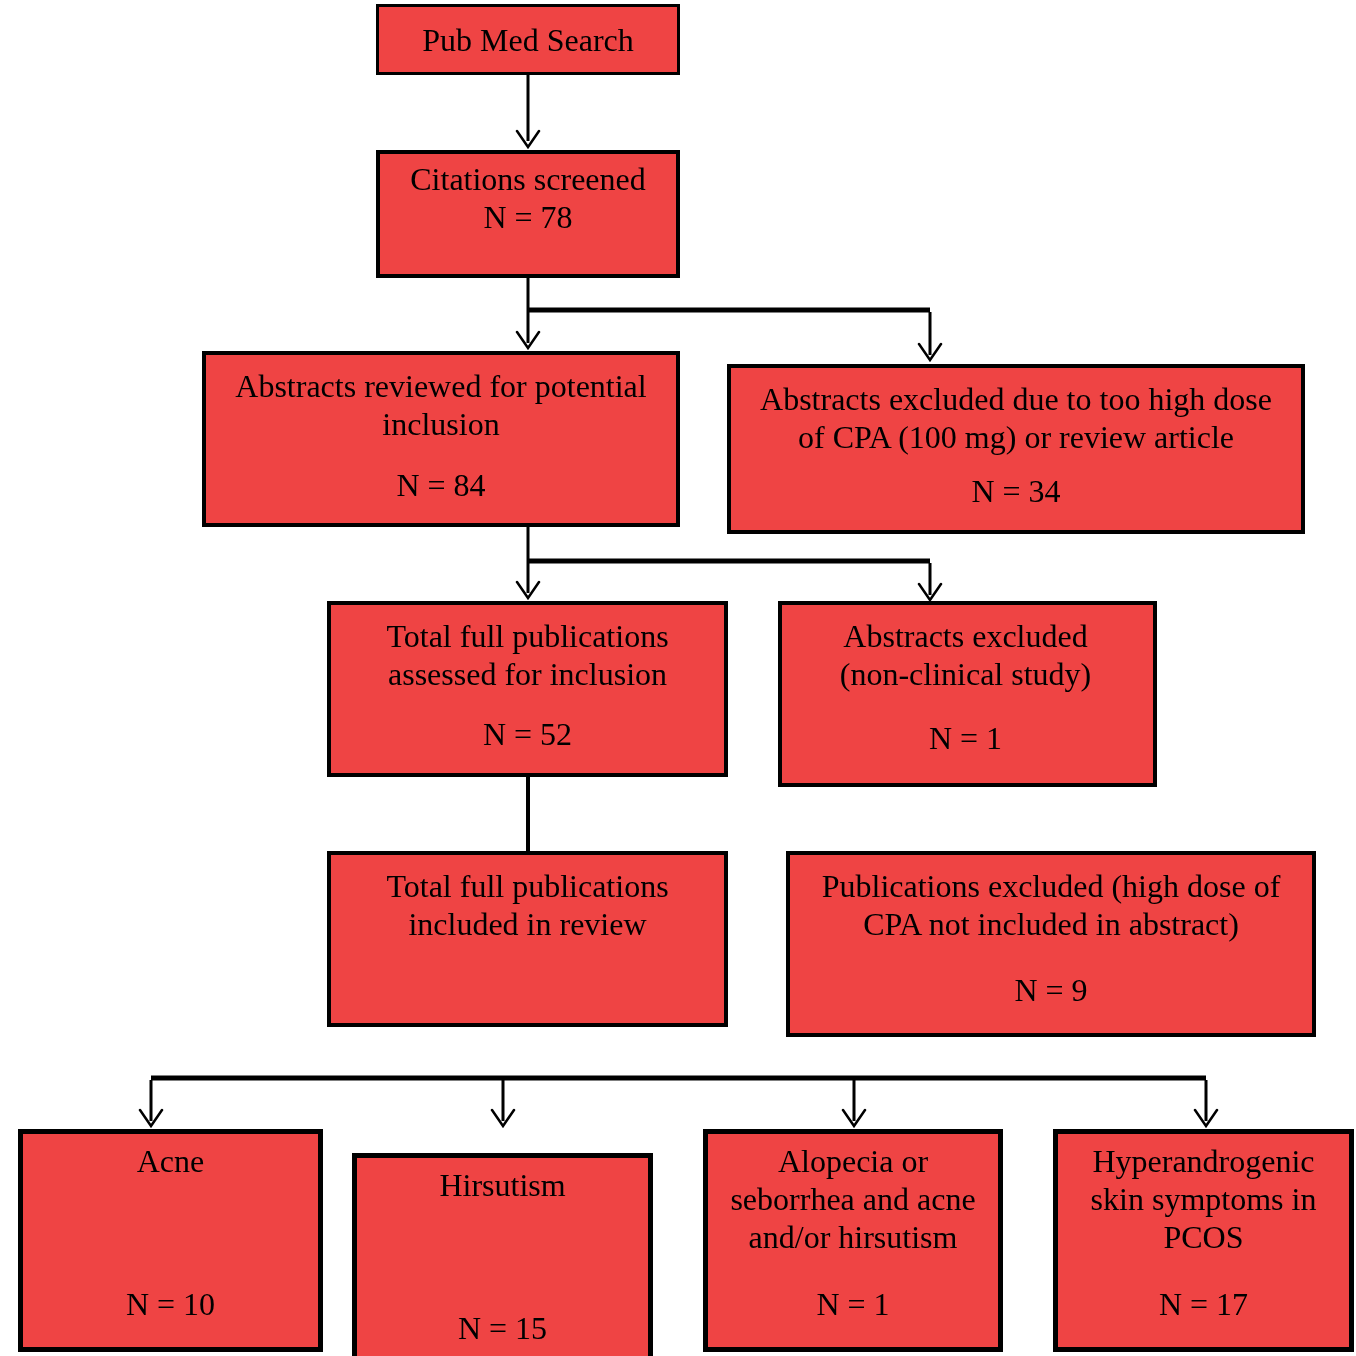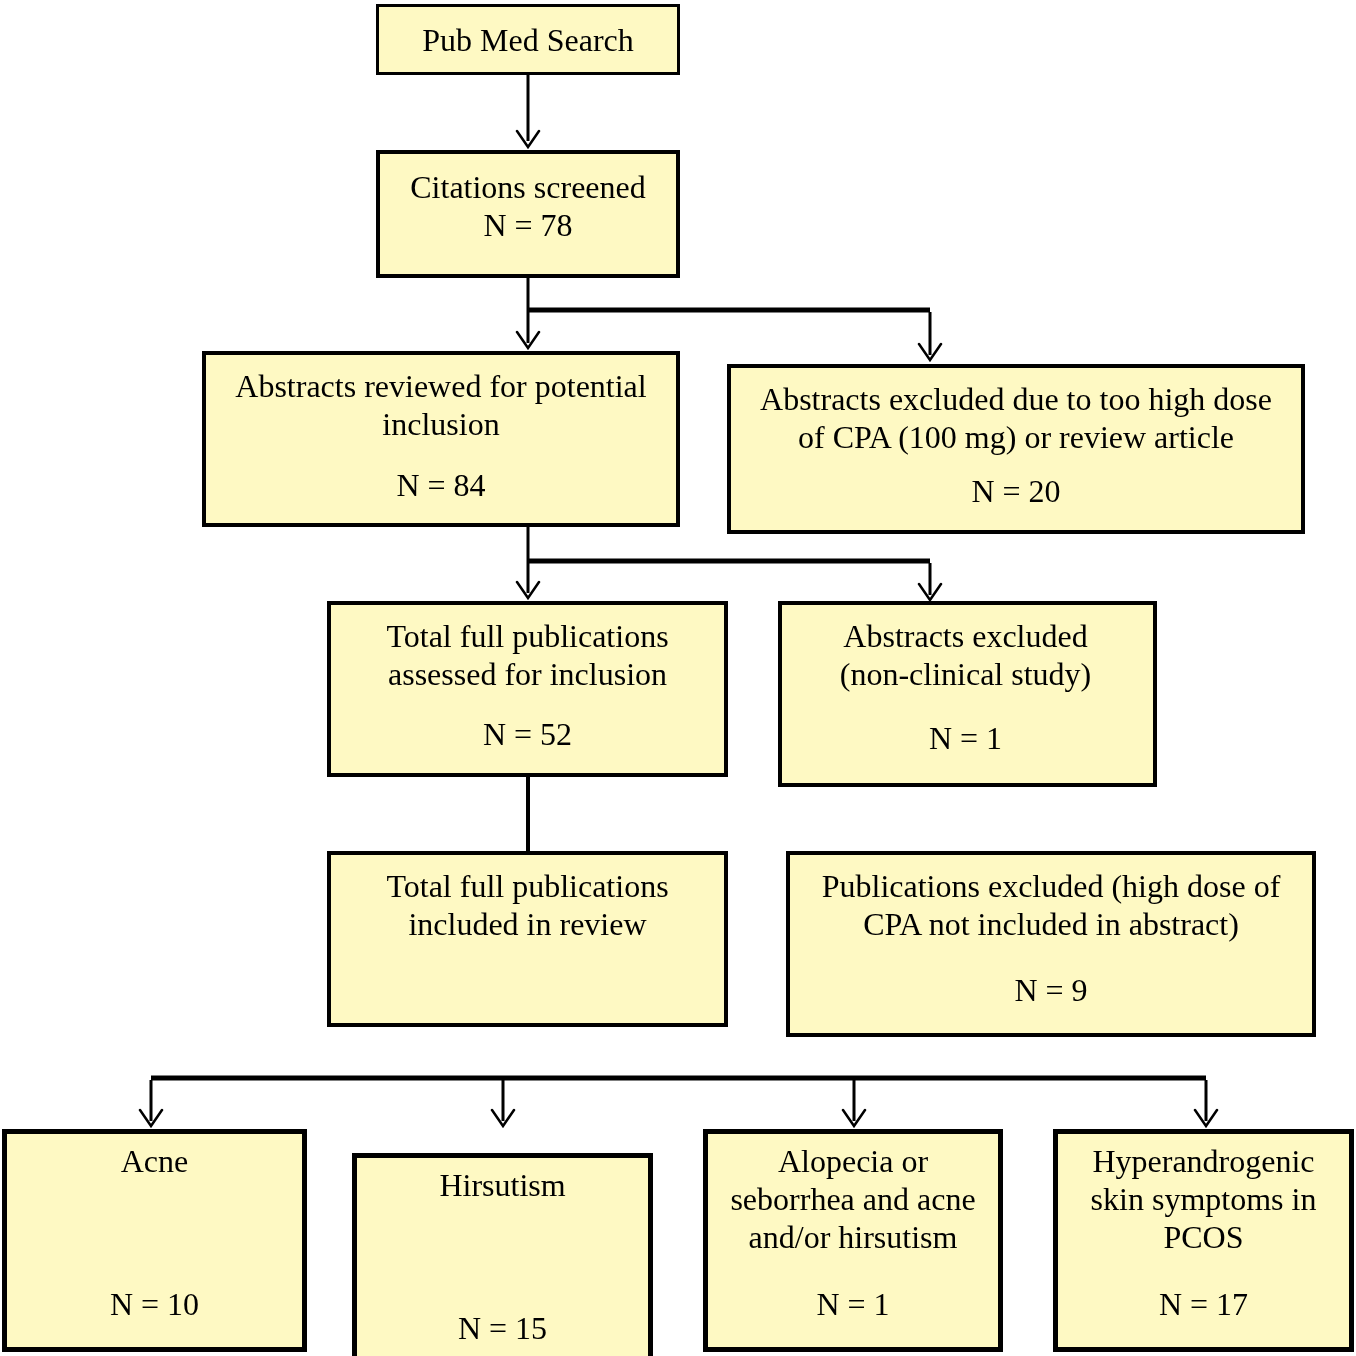--- a/index.html
+++ b/index.html
@@ -20,57 +20,57 @@
     position: absolute;
     left: 0;
     top: 0;
     width: 1356px;
     height: 1356px;
     pointer-events: none;
   }
   .box {
     position: absolute;
     box-sizing: border-box;
-    background: #fef9c3;
+    background: #ef4444;
     border: 4px solid #000000;
     display: flex;
     flex-direction: column;
     align-items: center;
     justify-content: space-between;
     text-align: center;
     font-size: 32px;
     line-height: 38px;
     padding: 12px 16px 20px 16px;
   }
   .box-title {
     white-space: pre-line;
     width: 100%;
   }
   .box-n {
     width: 100%;
   }
   
   #b0 { left: 376px; top: 4px;   width: 304px; height: 71px;  border-width: 3px; justify-content: center; padding: 0; }
   
-  #b1 { left: 376px; top: 150px; width: 304px; height: 128px; justify-content: flex-start; padding-top: 14px; }
+  #b1 { left: 376px; top: 150px; width: 304px; height: 128px; justify-content: flex-start; padding-top: 6px; }
   
   #b2 { left: 202px; top: 351px; width: 478px; height: 176px; gap: 23px; }
   #b3 { left: 727px; top: 364px; width: 578px; height: 170px; padding-left: 12px; padding-right: 12px; }
   
   #b4 { left: 327px; top: 601px; width: 401px; height: 176px; }
   #b5 { left: 778px; top: 601px; width: 379px; height: 186px; padding-bottom: 26px; padding-left: 12px; }
   
   #b6 { left: 327px; top: 851px; width: 401px; height: 176px; padding-bottom: 16px; }
   #b7 { left: 775px; top: 851px; width: 530px; height: 186px; padding-left: 12px; padding-right: 12px; padding-bottom: 24px; margin-left: 11px; }
   
   #b8, #b9, #b10, #b11 {
     top: 1129px; height: 223px; border-width: 5px;
     padding-top: 8px; padding-bottom: 24px;
   }
-  #b8  { left: 2px;    width: 305px; }
+  #b8  { left: 18px;    width: 305px; }
   #b9  { left: 352px;  width: 301px; margin-top: 24px; }
   #b10 { left: 703px;  width: 300px; }
   #b11 { left: 1053px; width: 301px; }
 </style>
 </head>
 <body>
 
 <div class="canvas">
 
   <svg class="connectors" viewBox="0 0 1356 1356" xmlns="http://www.w3.org/2000/svg">
@@ -104,21 +104,21 @@
 
   <div class="box" id="b2">
     <div class="box-title">Abstracts reviewed for potential
 inclusion</div>
     <div class="box-n">N = 84</div>
   </div>
 
   <div class="box" id="b3">
     <div class="box-title">Abstracts excluded due to too high dose
 of CPA (100 mg) or review article</div>
-    <div class="box-n">N = 20</div>
+    <div class="box-n">N = 34</div>
   </div>
 
   <div class="box" id="b4">
     <div class="box-title">Total full publications
 assessed for inclusion</div>
     <div class="box-n">N = 52</div>
   </div>
 
   <div class="box" id="b5">
     <div class="box-title">Abstracts excluded

